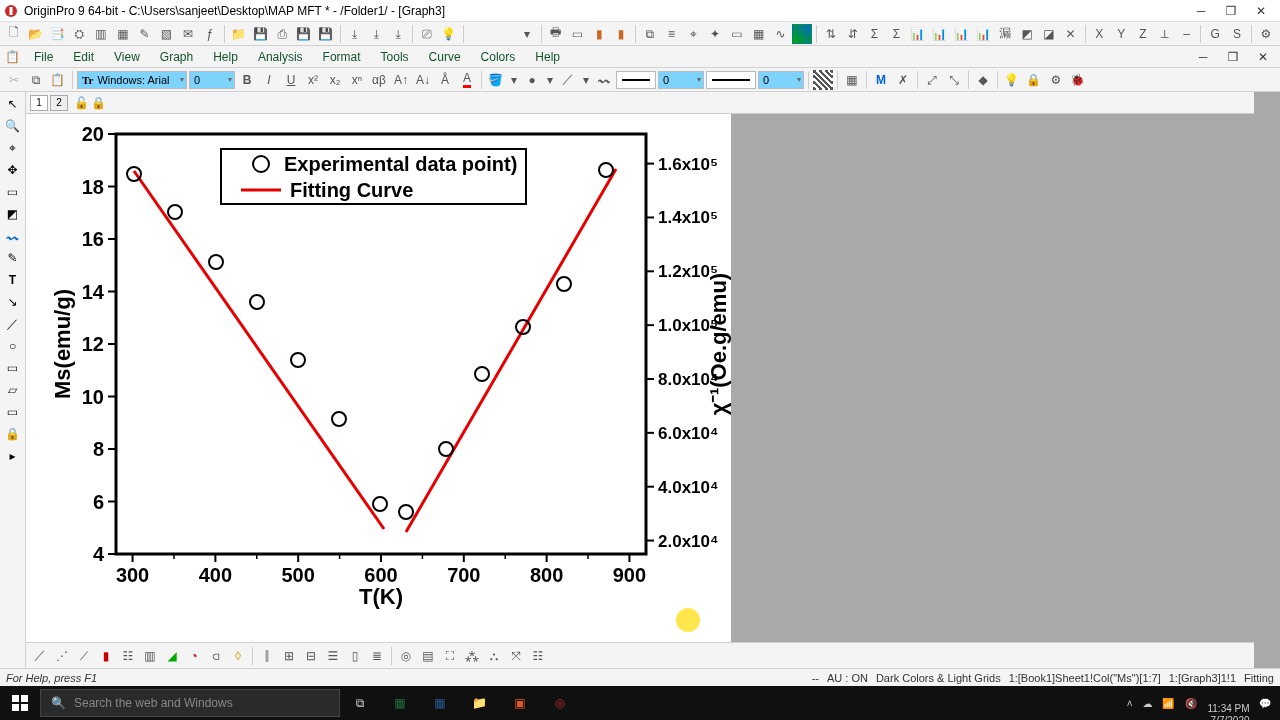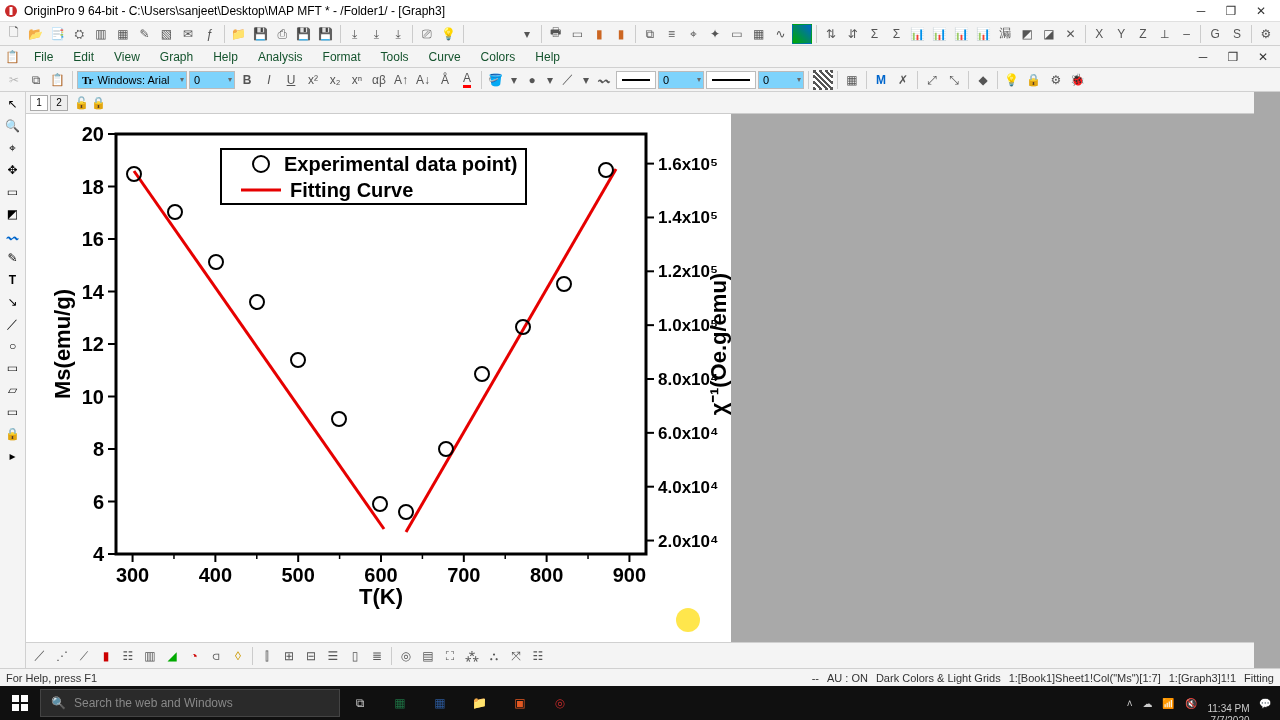--- a/index.html
+++ b/index.html
@@ -49,21 +49,21 @@
   
   .canvas-wrap { position: absolute; top: 22px; bottom: 26px; left: 26px; right: 26px; background: #a9a9a9; display:flex; }
   .graph-page { background: #fff; width: 705px; height: 100%; position: relative; overflow: hidden; }
   .svg-chart { position: absolute; inset: 0; }
 
   
   .graphbar { position: absolute; bottom: 0; left: 26px; right: 26px; height: 26px; background: #f4f4f4; border-top: 1px solid #d0d0d0; display: flex; align-items: center; padding: 0 4px; gap: 2px; }
 
   
   .statusbar { height: 18px; background: #f4f4f4; border-top: 1px solid #d0d0d0; display: flex; align-items: center; font-size: 11px; padding: 0 6px; gap: 8px; color: #333; }
-  .statusbar .left { flex: 1; }
+  .statusbar .left { flex: 1; font-style: italic; }
 
   
   .taskbar { height: 34px; background: #101010; display: flex; align-items: center; }
   .taskbar .start { width: 40px; height: 34px; display: flex; align-items: center; justify-content: center; }
   .taskbar .search { width: 300px; height: 28px; background: #2a2a2a; color: #888; display: flex; align-items: center; padding: 0 10px; gap: 8px; border: 1px solid #444; }
   .taskbar .tb-icon { width: 40px; height: 34px; display: flex; align-items: center; justify-content: center; }
   .taskbar .right { margin-left: auto; display: flex; align-items: center; color: #ccc; font-size: 10px; padding: 0 8px; gap: 10px; }
   .clock { text-align: right; line-height: 12px; margin-top: 24px; }
 
   

